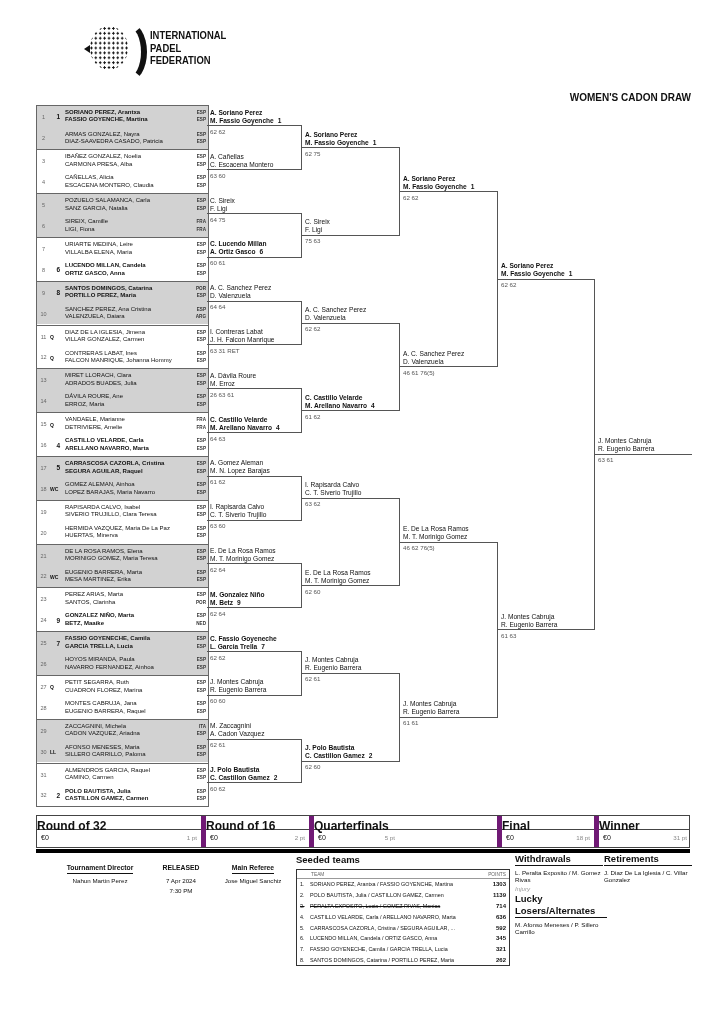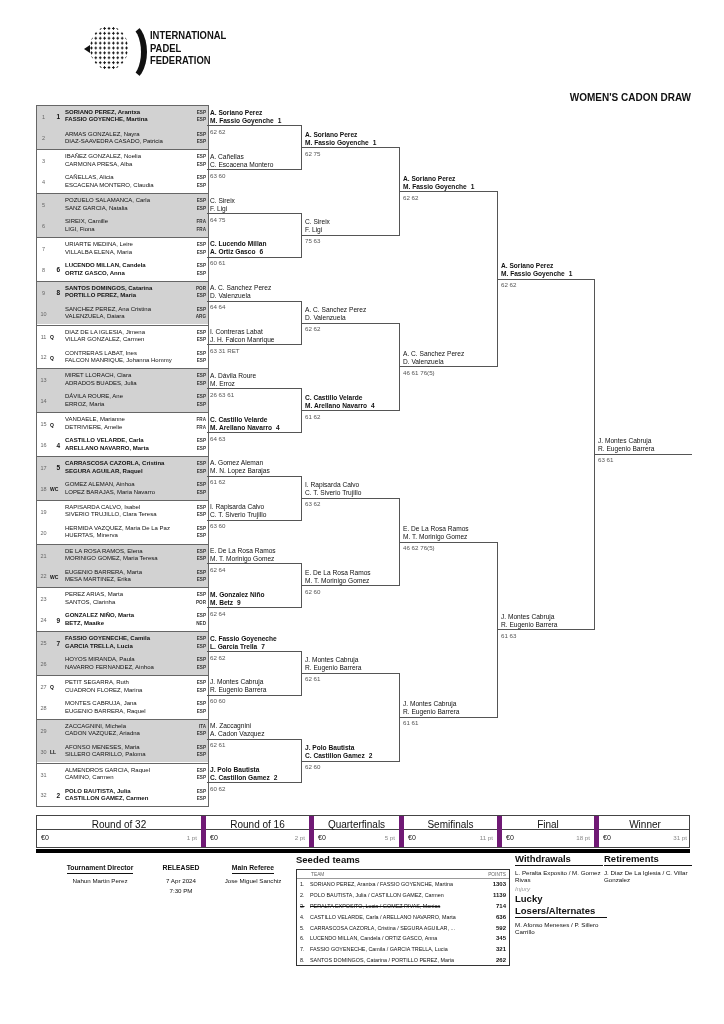--- a/index.html
+++ b/index.html
@@ -41,21 +41,21 @@
   .b-names div{font-size:6.6px;line-height:8px;white-space:nowrap;}
   .b-entry.bold .b-names div{font-weight:bold;}
   .b-seed{margin-left:4px;font-weight:bold;}
   .b-score{position:absolute;font-size:6.2px;color:#555;}
   .vline{position:absolute;width:0;border-left:1px solid #555;}
   
   .prize-table{position:absolute;left:36px;top:815px;width:654px;height:33px;
                border:1px solid #444;box-sizing:border-box;}
   .prize-col{position:absolute;top:0;height:100%;box-sizing:border-box;}
   .prize-col + .prize-col{border-left:5px solid #701a75;}
-  .prize-head{height:13px;text-align:center;font-weight:normal;font-size:10px;padding-top:3px;box-sizing:border-box;}
+  .prize-head{height:13px;font-weight:bold;font-size:12px;padding-top:3px;box-sizing:border-box;}
   .prize-sep{position:absolute;left:0;top:13px;width:100%;border-top:1px solid #444;}
   .prize-row{position:absolute;left:0;top:14px;width:100%;display:flex;justify-content:space-between;
              box-sizing:border-box;padding:4px 4px 0 4px;}
   .prize-eur{font-size:7px;}
   .prize-pt{font-size:6.2px;color:#888;}
   .thick-line{position:absolute;left:36px;top:849px;width:654px;height:3.5px;background:#000;}
   
   .info-block{position:absolute;text-align:center;}
   .info-head{font-weight:bold;font-size:6.8px;border-bottom:1px solid #111;padding-bottom:1.5px;display:inline-block;}
   .info-head.noline{border-bottom:none;}
@@ -734,27 +734,20 @@
           <span class="prize-pt">2 pt</span>
         </div>
       </div>
       <div class="prize-col" style="left: 272px; width: 90px;">
         <div class="prize-head">Quarterfinals</div>
         <div class="prize-row">
           <span class="prize-eur">€0</span>
           <span class="prize-pt">5 pt</span>
         </div>
       </div>
-      <div class="prize-col" style="left: 362px; width: 98px;">
-        <div class="prize-head">Semifinals</div>
-        <div class="prize-row">
-          <span class="prize-eur">€0</span>
-          <span class="prize-pt">11 pt</span>
-        </div>
-      </div>
       <div class="prize-col" style="left: 557px; width: 97px;">
         <div class="prize-head">Winner</div>
         <div class="prize-row">
           <span class="prize-eur">€0</span>
           <span class="prize-pt">31 pt</span>
         </div>
       </div>
       <div class="prize-col" style="left: 460px; width: 97px;">
         <div class="prize-head">Final</div>
         <div class="prize-row">

